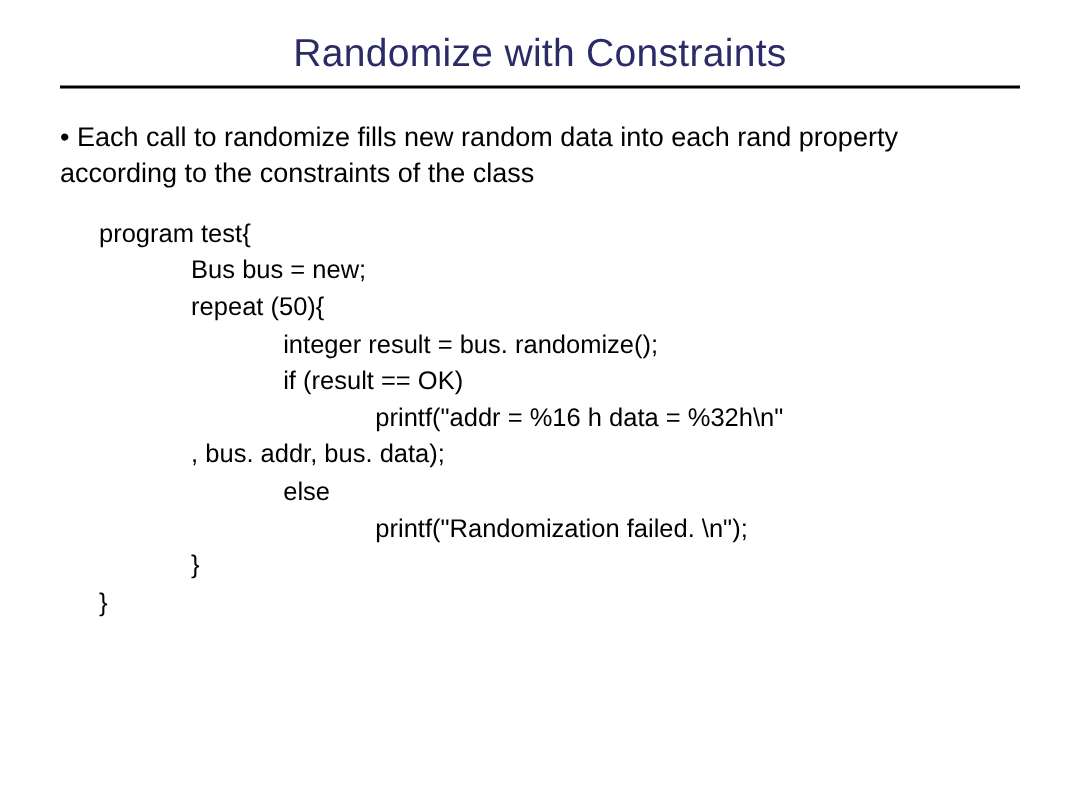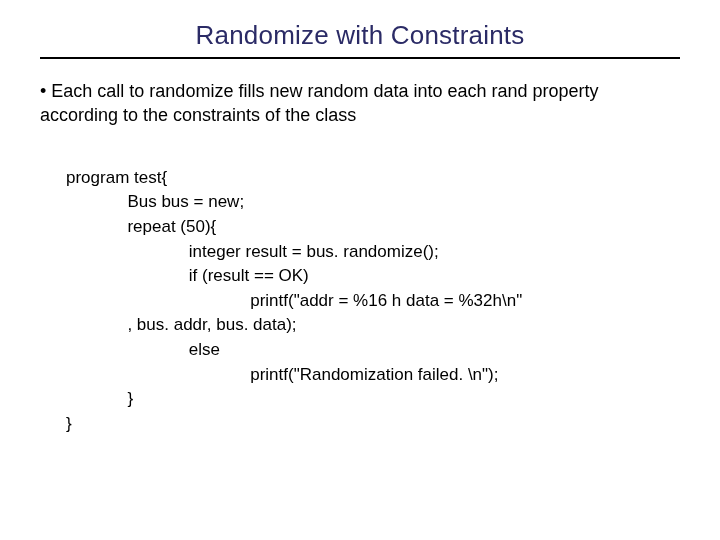--- a/index.html
+++ b/index.html
@@ -27,21 +27,21 @@
     letter-spacing: 0.2px;
   }
   .rule {
     border: none;
     border-top: 2px solid #000000;
     margin: 6px 0 20px 0;
   }
   .bullet {
     font-size: 18px;
     line-height: 1.35;
-    margin: 0 0 38px 0;
+    margin: 0 0 16px 0;
   }
   .code {
     font-size: 17px;
     line-height: 1.45;
     white-space: pre;
     font-family: Arial, Helvetica, sans-serif;
     margin-left: 26px;
   }
 </style>
 </head>

